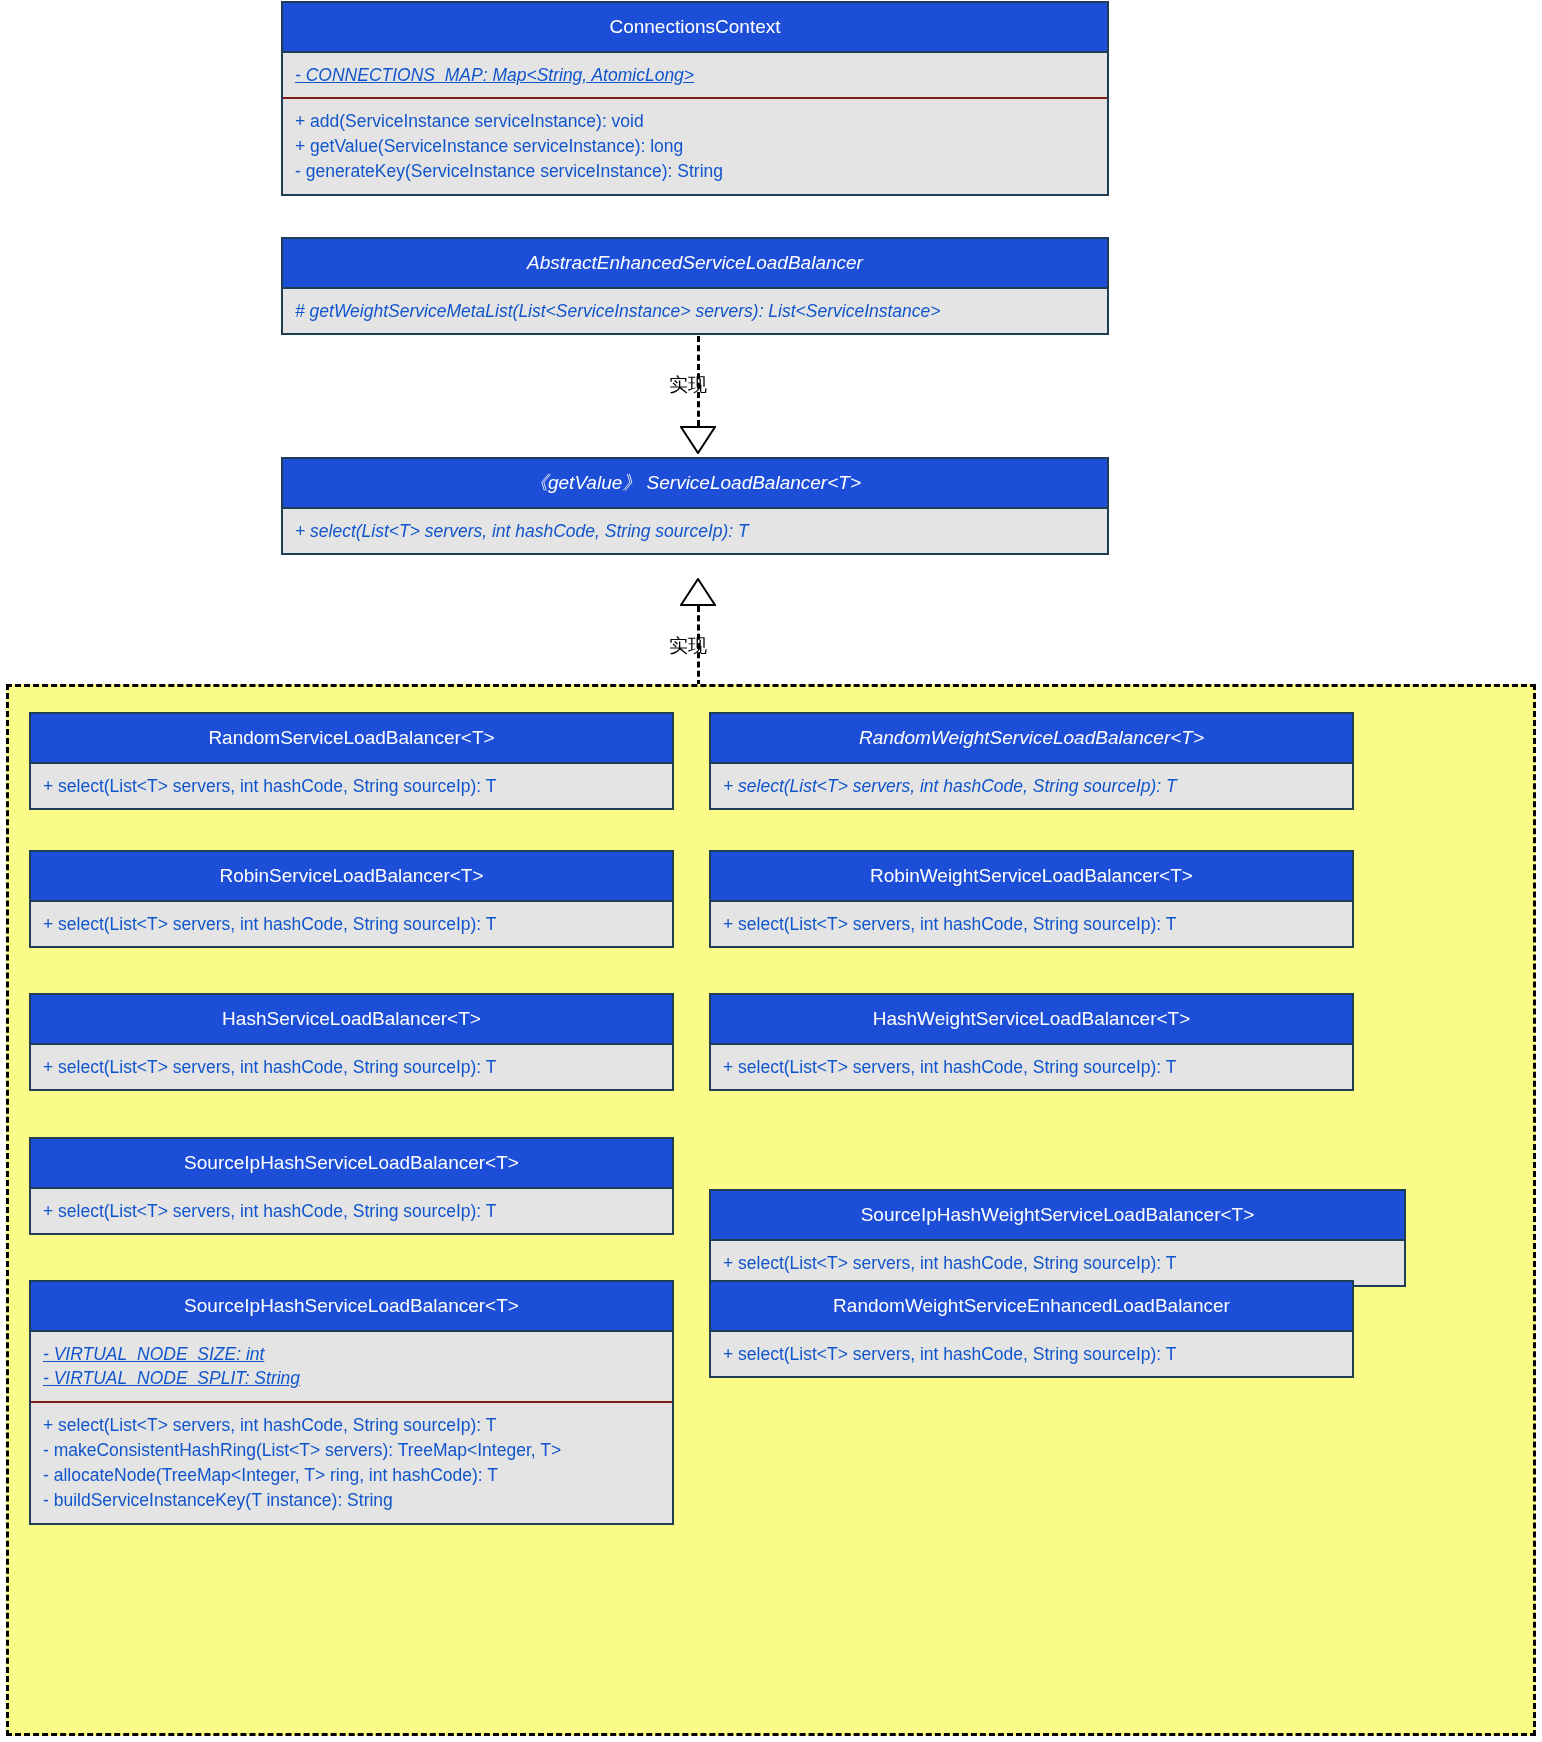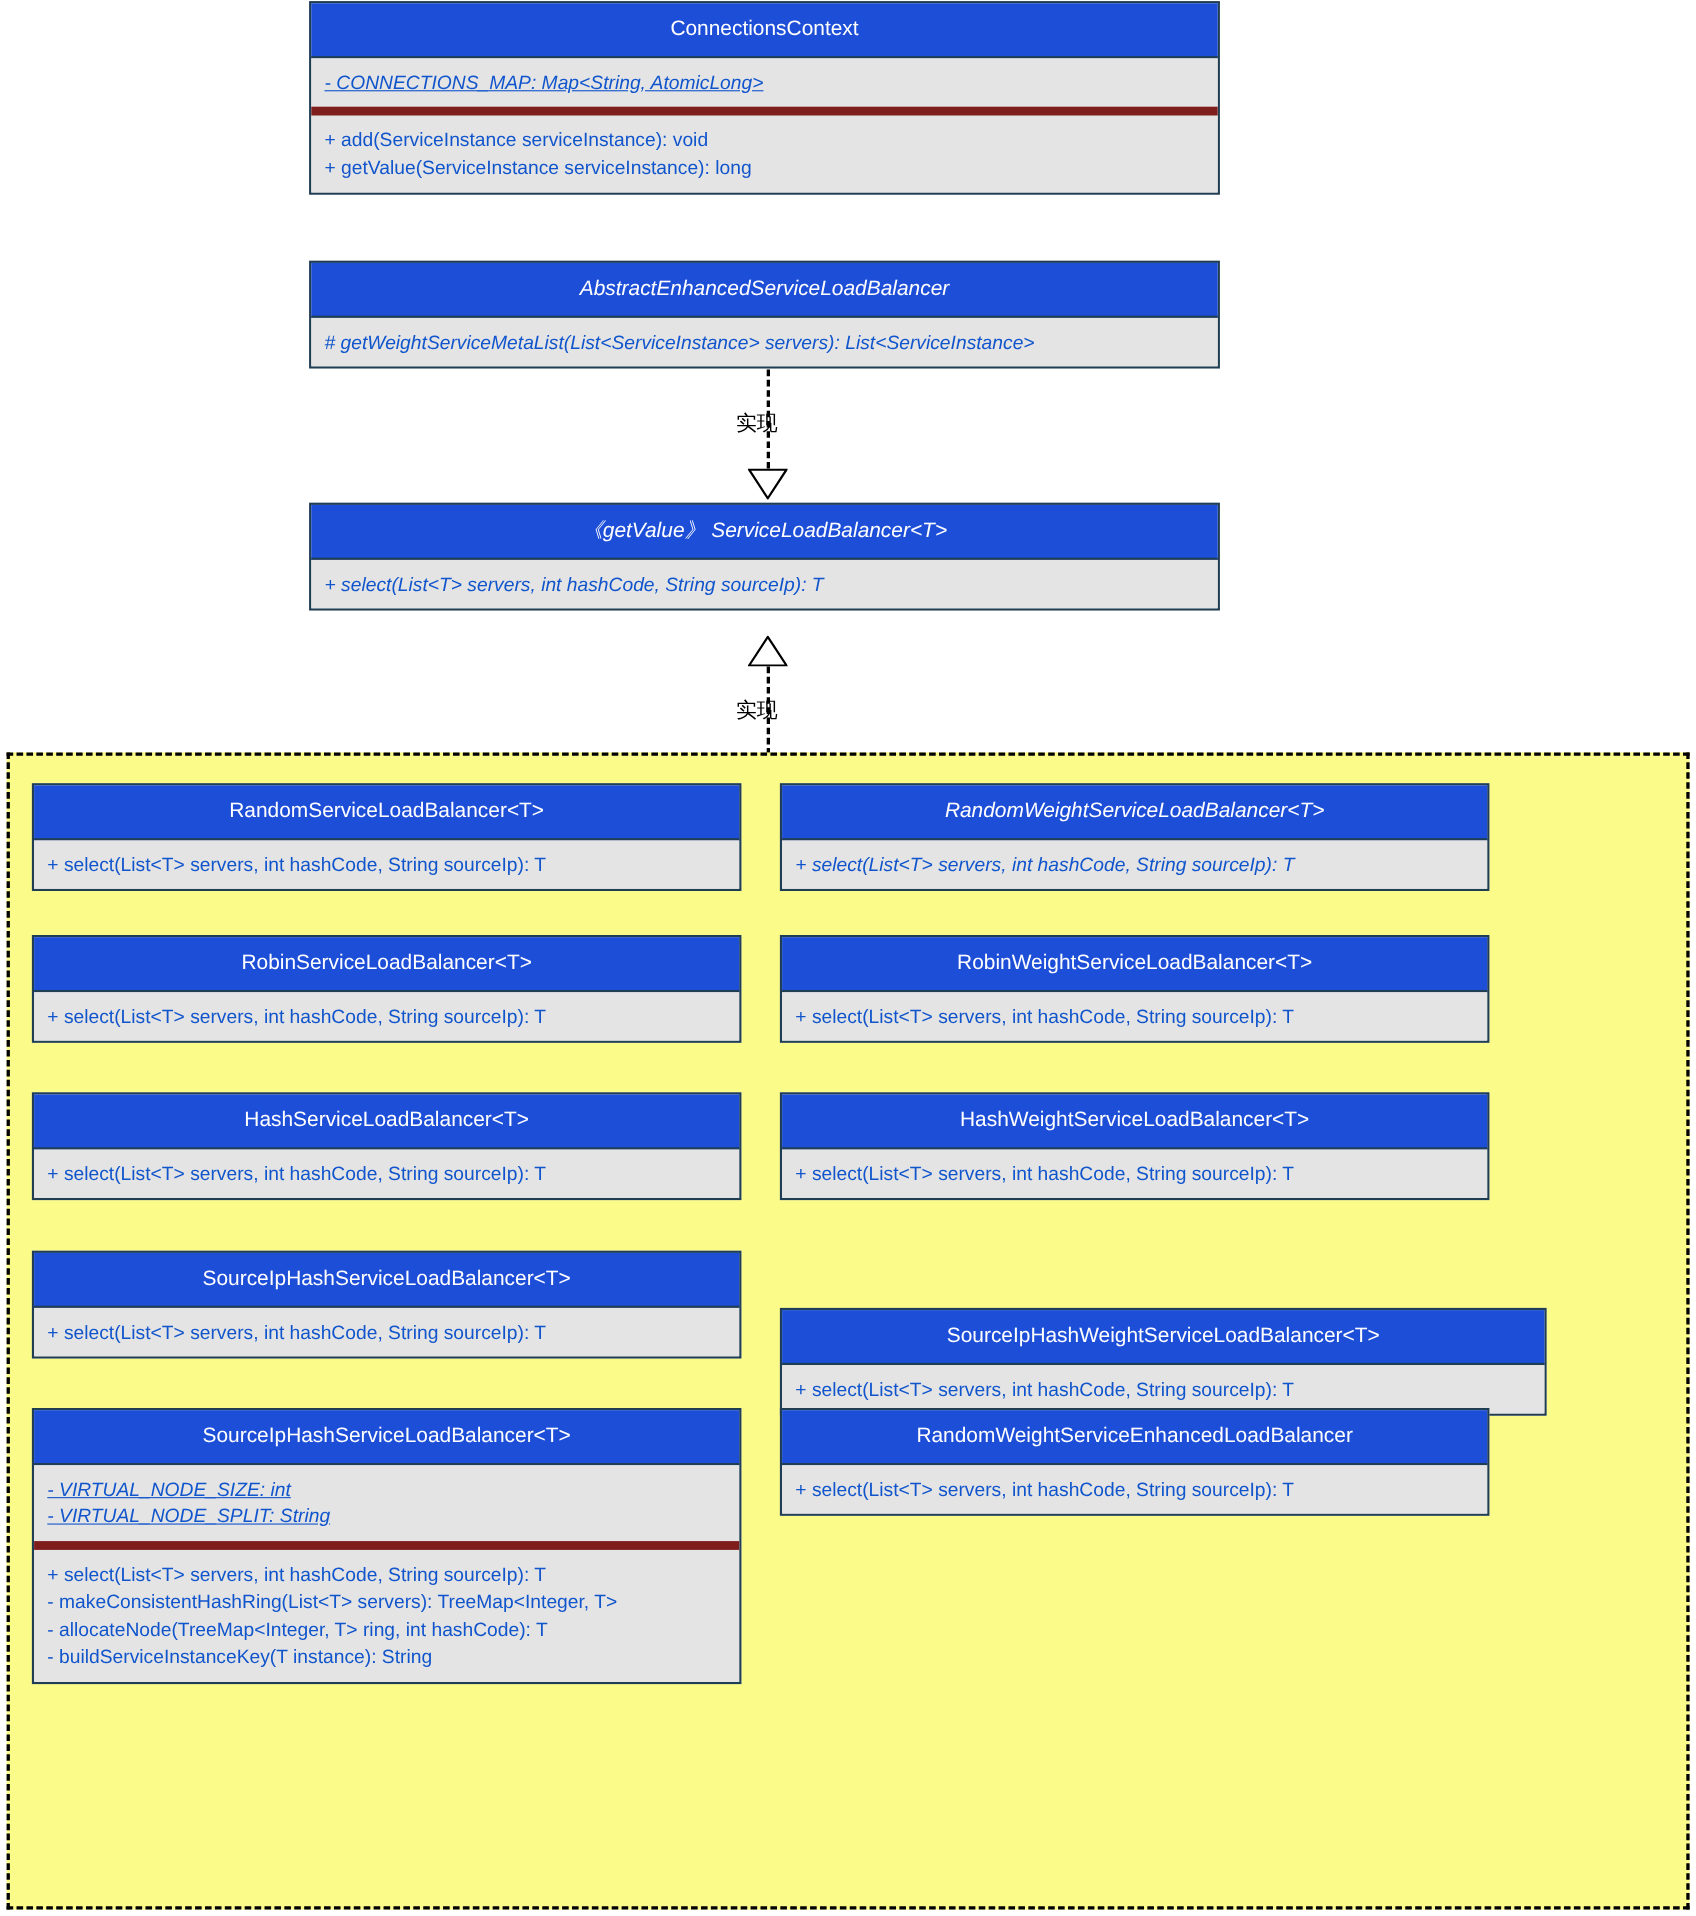--- a/index.html
+++ b/index.html
@@ -36,21 +36,21 @@
   .uml-section {
     background: #e4e4e4;
     color: #1155cc;
     font-size: 17.5px;
     line-height: 1.42;
     padding: 10px 12px;
     box-sizing: border-box;
     white-space: nowrap;
     overflow: hidden;
   }
-  .uml-section + .uml-section { border-top: 8px solid #7f1d1d; }
+  .uml-section + .uml-section { border-top: 2px solid #7f1d1d; }
   .uml-section .line { display: block; }
   .uml-section.italic, .uml-section .line.italic { font-style: italic; }
   .uml-section .line.static { text-decoration: underline; font-style: italic; }
 
   
   #impl-group {
     position: absolute;
     left: 6px;
     top: 684px;
     width: 1530px;
@@ -83,20 +83,21 @@
 <body>
 
 <div class="uml-box" id="box-connections-context" style="left:281px; top:1px; width:828px;">
   <div class="uml-header">ConnectionsContext</div>
   <div class="uml-section">
     <span class="line static">- CONNECTIONS_MAP: Map&lt;String, AtomicLong&gt;</span>
   </div>
   <div class="uml-section">
     <span class="line">+ add(ServiceInstance serviceInstance): void</span>
     <span class="line">+ getValue(ServiceInstance serviceInstance): long</span>
+    <span class="line">- generateKey(ServiceInstance serviceInstance): String</span>
   </div>
 </div>
 
 <div class="uml-box" id="box-abstract-enhanced" style="left:281px; top:237px; width:828px;">
   <div class="uml-header italic">AbstractEnhancedServiceLoadBalancer</div>
   <div class="uml-section italic">
     <span class="line"># getWeightServiceMetaList(List&lt;ServiceInstance&gt; servers): List&lt;ServiceInstance&gt;</span>
   </div>
 </div>
 

